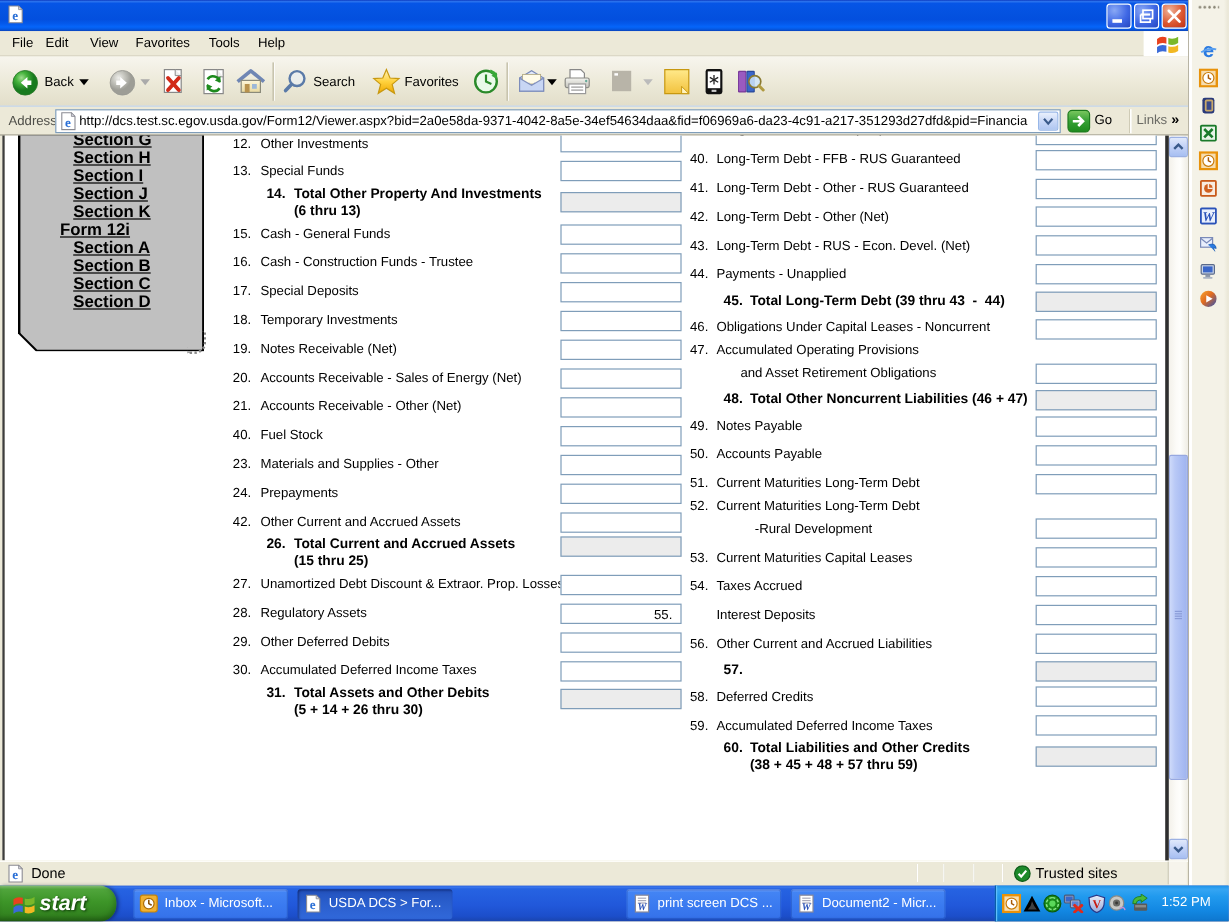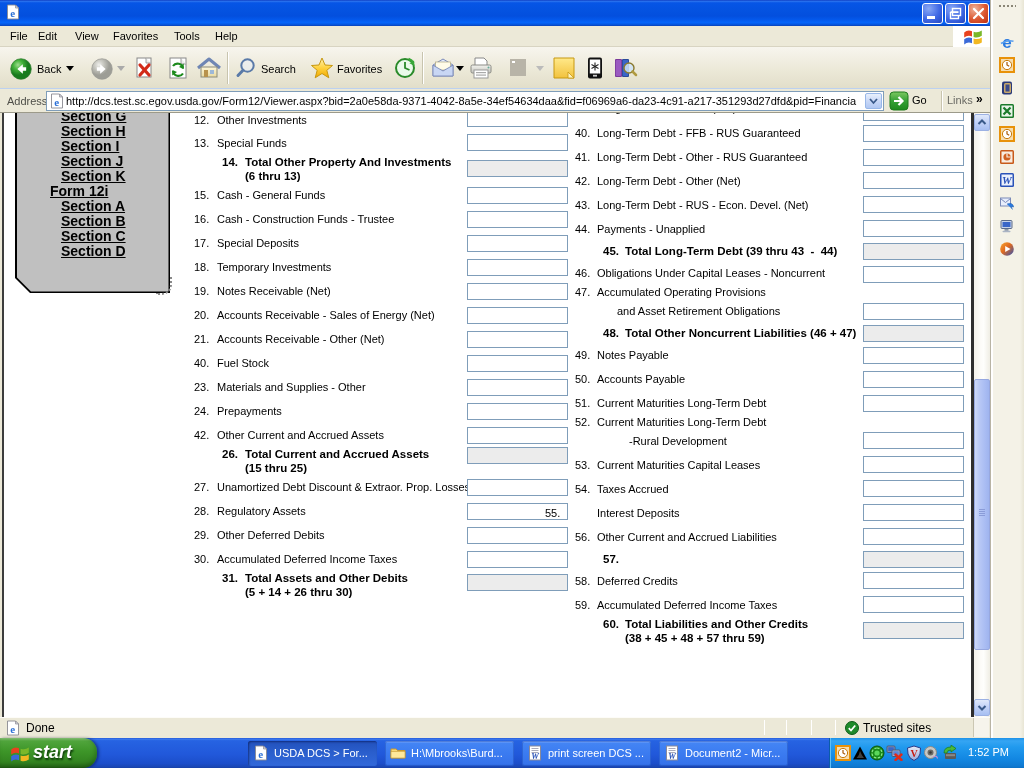--- a/index.html
+++ b/index.html
@@ -553,34 +553,35 @@
       <span class="abs" style="left:9px;top:6px"><svg width="22" height="20" viewBox="0 0 22 20">
           <g>
             <path d="M2.2 5.4 Q5.5 2.6 10 4.2 L10 9.4 Q5.5 7.8 2.2 10.6 Z" fill="#e8421e"></path>
             <path d="M11.6 4.7 Q16 6.2 19.8 3.6 L19.8 8.8 Q16 11.4 11.6 9.9 Z" fill="#7ab82a"></path>
             <path d="M2.2 12.2 Q5.5 9.4 10 11 L10 16.2 Q5.5 14.6 2.2 17.4 Z" fill="#3a6ad8"></path>
             <path d="M11.6 11.5 Q16 13 19.8 10.4 L19.8 15.6 Q16 18.2 11.6 16.7 Z" fill="#f2b822"></path>
           </g>
         </svg></span>
       <span class="abs" style="left:33px;top:4px">start</span>
     </div>
+  <div class="taskbtn " style="left:111px">
+      <span class="ticon16" style="left:5px;top:4px"><svg width="16" height="16" viewBox="0 0 16 16">
+          <rect x="1" y="1" width="14" height="14" rx="2" fill="#f0b030" stroke="#c8860a"></rect>
+          <circle cx="8" cy="8" r="4.4" fill="#fff" stroke="#a86a08"></circle>
+          <path d="M8 4.8 L8 8 L10.4 9.4" stroke="#8a5208" stroke-width="1.3" fill="none"></path>
+        </svg></span>
+      <span class="tlabel">Inbox - Microsoft...</span>
+    </div>
 <div class="taskbtn pressed" style="left:248px">
       <span class="ticon16" style="left:5px;top:4px"><svg width="16" height="16" viewBox="0 0 16 16">
           <path d="M2.5 1 L10.5 1 L13.5 4 L13.5 15 L2.5 15 Z" fill="#fff" stroke="#8a8a92" stroke-width=".9"></path>
           <path d="M10.5 1 L10.5 4 L13.5 4 Z" fill="#d8d8e0" stroke="#8a8a92" stroke-width=".7"></path>
           <text x="7.6" y="12.5" font-size="11" font-weight="bold" text-anchor="middle" fill="#2a6fd6" font-family="Liberation Serif">e</text>
         </svg></span>
       <span class="tlabel">USDA DCS &gt; For...</span>
-    </div>
-<div class="taskbtn " style="left:385px">
-      <span class="ticon16" style="left:5px;top:4px"><svg width="16" height="16" viewBox="0 0 16 16">
-          <path d="M1 4 L1 13 L15 13 L15 5.5 L7.5 5.5 L6 4 Z" fill="#f8d878" stroke="#c89830"></path>
-          <path d="M1 6.5 L15 6.5 L15 13 L1 13 Z" fill="#ffe89a" stroke="#c89830" stroke-width=".6"></path>
-        </svg></span>
-      <span class="tlabel">H:\Mbrooks\Burd...</span>
     </div>
 <div class="taskbtn " style="left:522px">
       <span class="ticon16" style="left:5px;top:4px"><svg width="16" height="16" viewBox="0 0 16 16">
           <rect x="2.5" y="1" width="11" height="14" fill="#fff" stroke="#8a8a9a"></rect>
           <rect x="4.5" y="3" width="7" height="1" fill="#aab"></rect>
           <rect x="4.5" y="5" width="7" height="1" fill="#aab"></rect>
           <rect x="4.5" y="7" width="7" height="1" fill="#aab"></rect>
           <text x="8" y="13.5" font-size="8.5" font-weight="bold" font-style="italic" text-anchor="middle" fill="#2a52b8" font-family="Liberation Serif">W</text>
         </svg></span>
       <span class="tlabel">print screen DCS ...</span>

